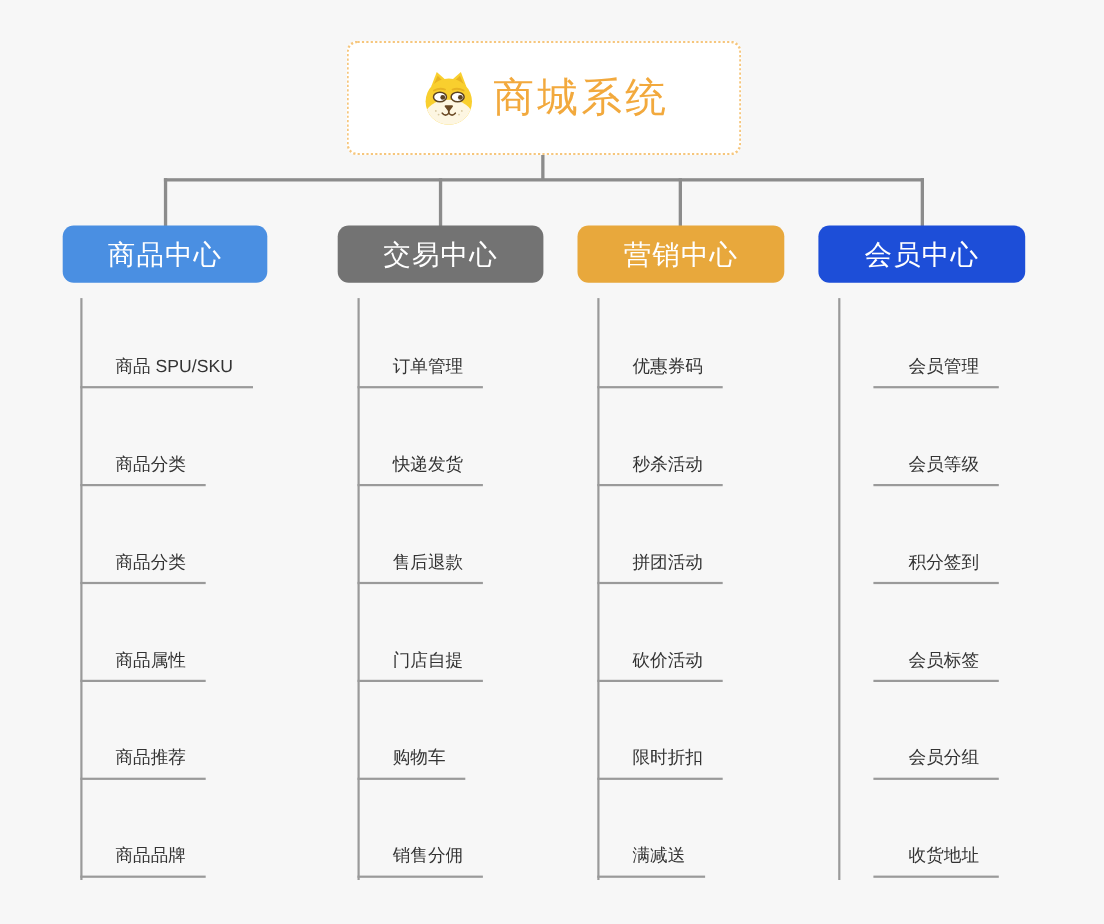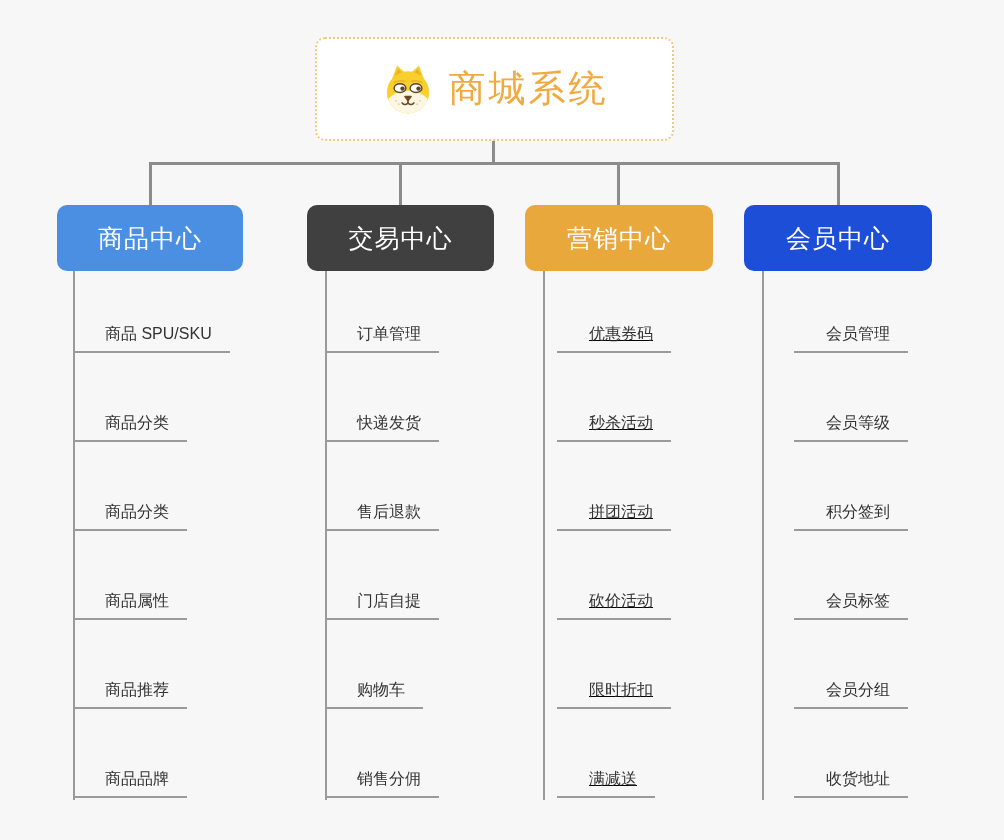--- a/index.html
+++ b/index.html
@@ -43,21 +43,21 @@
   .conn-horizontal { left: 149px; top: 162px; width: 691px; height: 3px; }
   .conn-stub { top: 162px; width: 3px; height: 46px; }
   .conn-stub-1 { left: 149px; }
   .conn-stub-2 { left: 399px; }
   .conn-stub-3 { left: 617px; }
   .conn-stub-4 { left: 837px; }
 
   
   .branch-box {
     position: absolute;
-    top: 205px; height: 66px;
+    top: 205px; height: 52px;
     border-radius: 10px;
     display: flex;
     align-items: center;
     justify-content: center;
     color: #ffffff;
     font-size: 25px;
     letter-spacing: 1px;
     cursor: default;
   }
   .branch-box-1 { left: 57px;  width: 186px; background: #4a8fe2; }
@@ -69,21 +69,21 @@
   .col-line { position: absolute; top: 271px; width: 2px; height: 529px; background: #9a9a9a; }
   .col-line-1 { left: 73px; }
   .col-line-2 { left: 325px; }
   .col-line-3 { left: 543px; }
   .col-line-4 { left: 762px; }
 
   
   .col { position: absolute; top: 271px; }
   .col-1 { left: 73px; }
   .col-2 { left: 325px; }
-  .col-3 { left: 557px; text-decoration: underline; }
+  .col-3 { left: 543px; }
   .col-4 { left: 762px; padding-left: 32px; }
   .slot {
     height: 89px;
     display: flex;
     align-items: flex-end;
   }
   .slot:first-child { height: 82px; }
   .leaf {
     display: inline-block;
     font-size: 16px;
@@ -139,21 +139,21 @@
       <circle cx="21" cy="50" r="1" fill="#d9c9a1"></circle>
       <circle cx="46" cy="46" r="1" fill="#d9c9a1"></circle>
       <circle cx="43" cy="50" r="1" fill="#d9c9a1"></circle>
     </svg>
     <span class="root-title">商城系统</span>
   </div>
 
   <div class="branch-box branch-box-1" style="background: rgb(74, 143, 226);">
     <span>商品中心</span>
   </div>
-  <div class="branch-box branch-box-2" style="background: #404040;">
+  <div class="branch-box branch-box-2" style="background: #737373;">
     <span>交易中心</span>
   </div>
   <div class="branch-box branch-box-3" style="background: rgb(232, 168, 60);">
     <span>营销中心</span>
   </div>
   <div class="branch-box branch-box-4" style="background: #1d4ed8;">
     <span>会员中心</span>
   </div>
 
   <div class="col-line col-line-1"></div>

